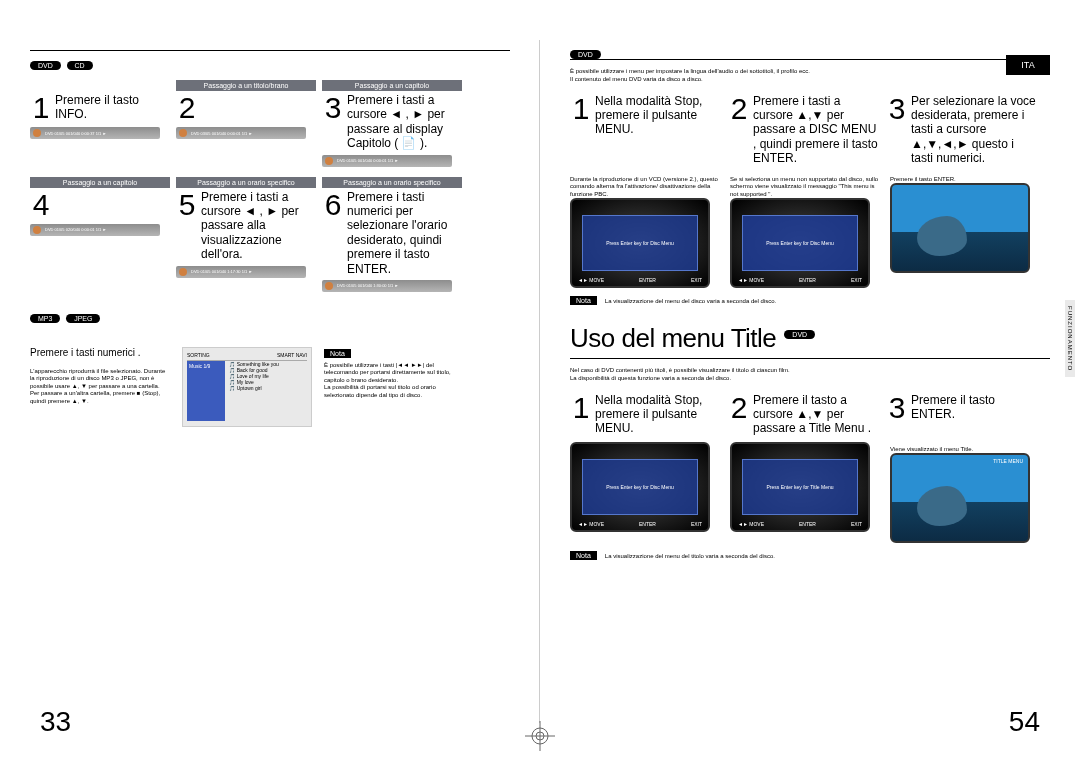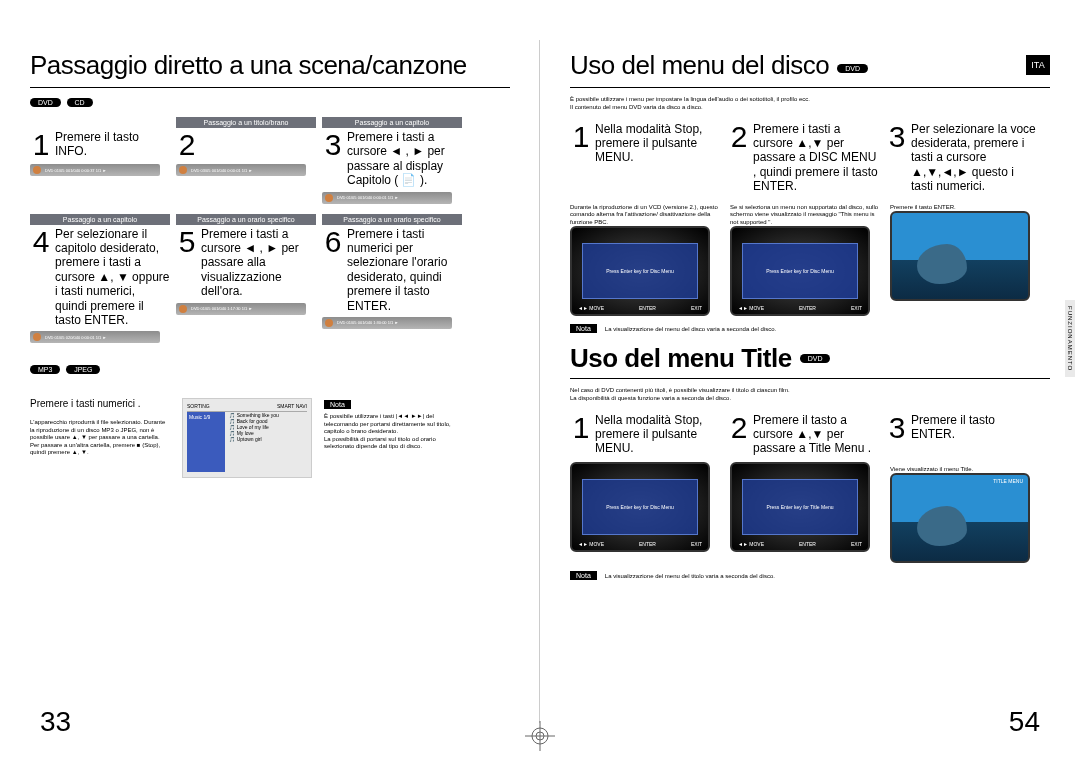--- a/index.html
+++ b/index.html
@@ -142,21 +142,21 @@
     font-weight: 300;
   }
   .page-left .footer-pagenum { left: 40px; text-align: right; }
   .page-right .footer-pagenum { right: 40px; }
   .page-right .ita-box {
     position: absolute;
     top: 55px;
     right: 30px;
     background: #000;
     color: #fff;
-    width: 24px;
+    width: 44px;
     height: 20px;
     font-size: 9px;
     display:flex; align-items:center; justify-content:center;
   }
   .figure-row { display:flex; gap:10px; margin-top:6px; }
   .crt {
     position: relative;
     width: 140px; height: 90px;
     background: radial-gradient(#4a4a4a, #000);
     border-radius: 6px;
@@ -187,22 +187,22 @@
     top: 300px;
     writing-mode: vertical-rl;
     background:#e9e9e9;
     font-size:6px;
     padding: 6px 2px;
     letter-spacing:1px;
   }
   .subtitle-2 {
     font-size: 26px;
     letter-spacing: -0.5px;
-    font-weight: 700;
-    margin: 4px 0 4px 0;
+    font-weight: 400;
+    margin: 12px 0 4px 0;
     font-stretch: condensed;
     display:inline-block;
     vertical-align:middle;
   }
   .closing-note { font-size:8px; margin-top:10px; }
   .dolphin {
     position:absolute; left:25px; bottom:15px;
     width:50px; height:40px;
     background: #3a6a88;
     border-radius: 60% 40% 55% 45% / 55% 60% 40% 45%;
@@ -215,21 +215,20 @@
     pointer-events:none;
   }
   .cropmark svg { display:block; }
 </style>
 </head>
 <body>
 
 <div class="spread">
 
   <div class="page page-left">
-    <h1 class="page-title">Passaggio diretto a una scena/canzone</h1>
     <div class="hr-rule"></div>
 
     <div>
       <span class="pill">DVD</span>
       <span class="pill">CD</span>
     </div>
 
     <div class="section-row">
       <div class="step-block">
         <div style="height:13px"></div>
@@ -263,21 +262,20 @@
             <span>DVD 01/05 001/040 0:00:01 1/1 ►</span>
           </div>
       </div>
     </div>
 
     <div class="section-row">
       <div class="step-block">
         <div class="step-header-bar">Passaggio a un capitolo</div>
         <div class="step-content">
           <div class="step-number">4</div>
-          <div class="step-text">Per selezionare il capitolo desiderato, premere i tasti a cursore ▲, ▼ oppure i tasti numerici, quindi premere il tasto ENTER.</div>
         </div>
         <div class="osd-bar">
             <span class="osd-dot"></span>
             <span>DVD 01/05 020/040 0:00:01 1/1 ►</span>
           </div>
       </div>
       <div class="step-block">
         <div class="step-header-bar">Passaggio a un orario specifico</div>
         <div class="step-content">
           <div class="step-number">5</div>
@@ -338,21 +336,20 @@
         <div class="fine-text" style="white-space:pre-line">È possibile utilizzare i tasti |◄◄ ►►| del telecomando per portarsi direttamente sul titolo, capitolo o brano desiderato.
 La possibilità di portarsi sul titolo od orario selezionato dipende dal tipo di disco.</div>
       </div>
     </div>
 
     <div class="footer-pagenum">33</div>
   </div>
 
   <div class="page page-right">
     <div class="page-title-wrap">
-      <h1 class="page-title">Uso del menu del disco</h1>
       <span class="pill">DVD</span>
     </div>
     <div class="ita-box">ITA</div>
     <div class="hr-rule"></div>
     <div class="intro-text" style="white-space:pre-line">È possibile utilizzare i menu per impostare la lingua dell'audio o dei sottotitoli, il profilo ecc.
 Il contenuto del menu DVD varia da disco a disco.</div>
 
     <div class="right-step-row">
       <div class="right-step">
         <div class="step-content">

